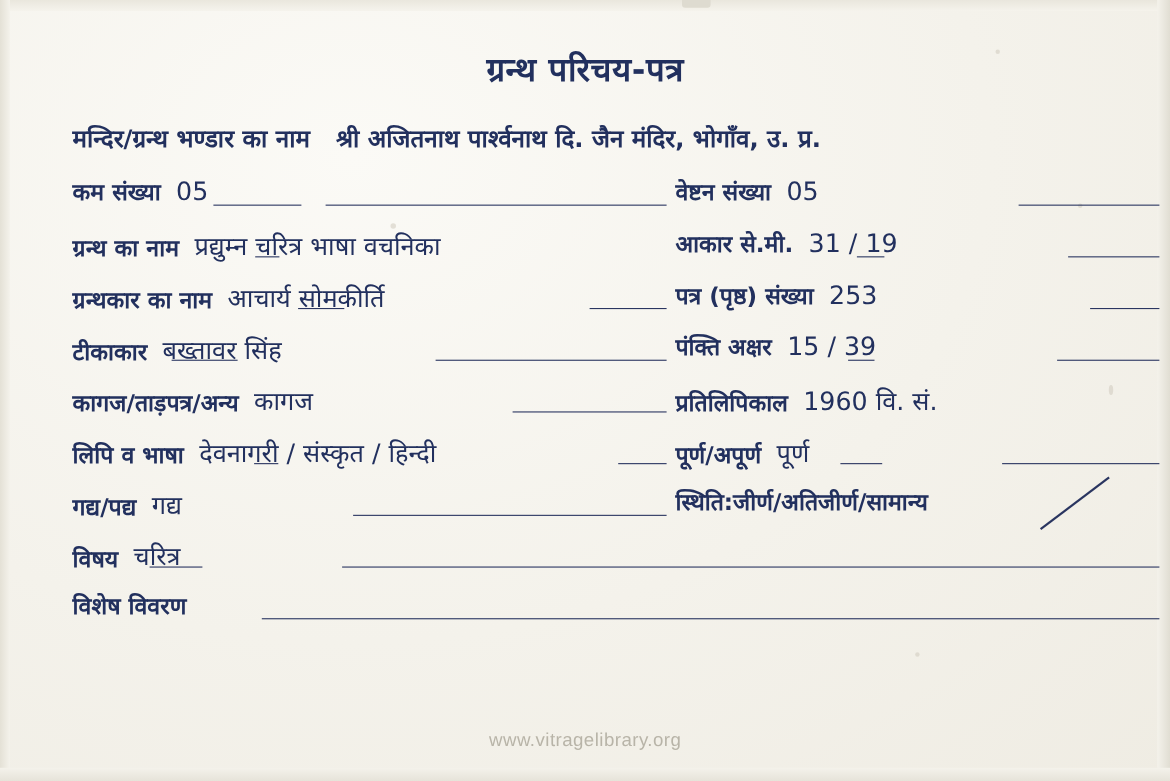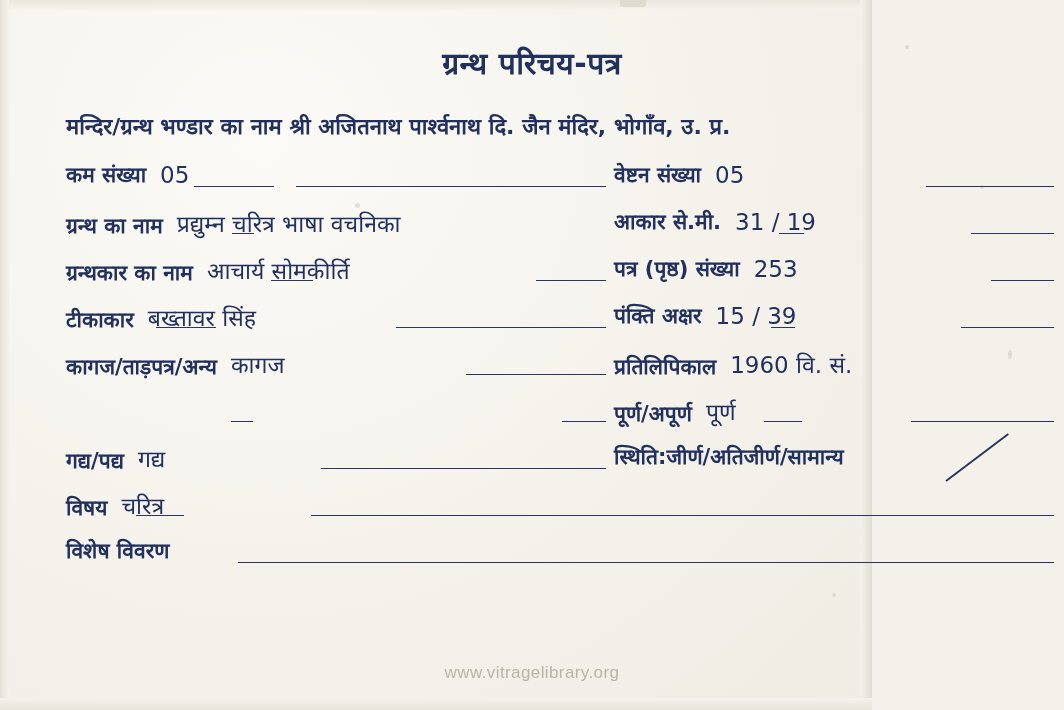--- a/index.html
+++ b/index.html
@@ -8,21 +8,21 @@
   }
   body {
     width: 1064px;
     height: 710px;
     background: #f3f1ea;
     font-family: "DejaVu Sans", sans-serif;
     overflow: hidden;
   }
   .page {
     position: relative;
-    width: 872px;
+    width: 1064px;
     height: 710px;
     background:
       radial-gradient(ellipse at 30% 20%, #fbfaf6 0%, #f4f2eb 55%, #efece3 100%);
     box-sizing: border-box;
   }
   
   .edge-top {
     position: absolute;
     top: 0; left: 0; right: 0; height: 10px;
     background: linear-gradient(#e8e5db, #f5f3ec);
@@ -74,21 +74,21 @@
   .header-row {
     position: absolute;
     top: 110px;
     left: 66px;
     right: 24px;
     font-size: 22px;
     font-weight: 700;
     color: #22305e;
     white-space: nowrap;
   }
-  .header-row .hdr-label { margin-right: 0; }
+  .header-row .hdr-label { margin-right: 16px; }
   .header-row .hdr-value { font-weight: 700; }
 
   
   .form {
     position: absolute;
     top: 160px;
     left: 66px;
     width: 980px;
   }
   .frow {
@@ -235,20 +235,24 @@
         <span class="val">कागज</span>
       </div>
       <div class="rule" style="left:400px; width:140px;"></div>
       <div class="cell right">
         <span class="lbl">प्रतिलिपिकाल</span>
         <span class="val">1960 वि. सं.</span>
       </div>
     </div>
 
     <div class="frow">
+      <div class="cell left">
+        <span class="lbl">लिपि व भाषा</span>
+        <span class="val">देवनागरी / संस्कृत / हिन्दी</span>
+      </div>
       <div class="rule" style="left:165px; width:22px;"></div>
       <div class="rule" style="left:496px; width:44px;"></div>
       <div class="cell right">
         <span class="lbl">पूर्ण/अपूर्ण</span>
         <span class="val">पूर्ण</span>
       </div>
       <div class="rule" style="left:698px; width:38px;"></div>
       <div class="rule" style="left:845px; width:143px;"></div>
     </div>
 

